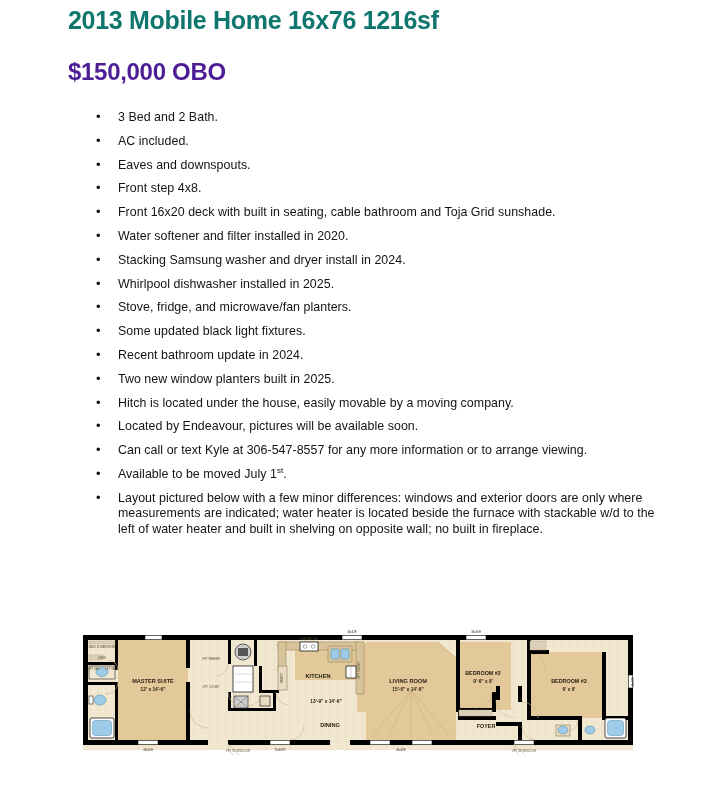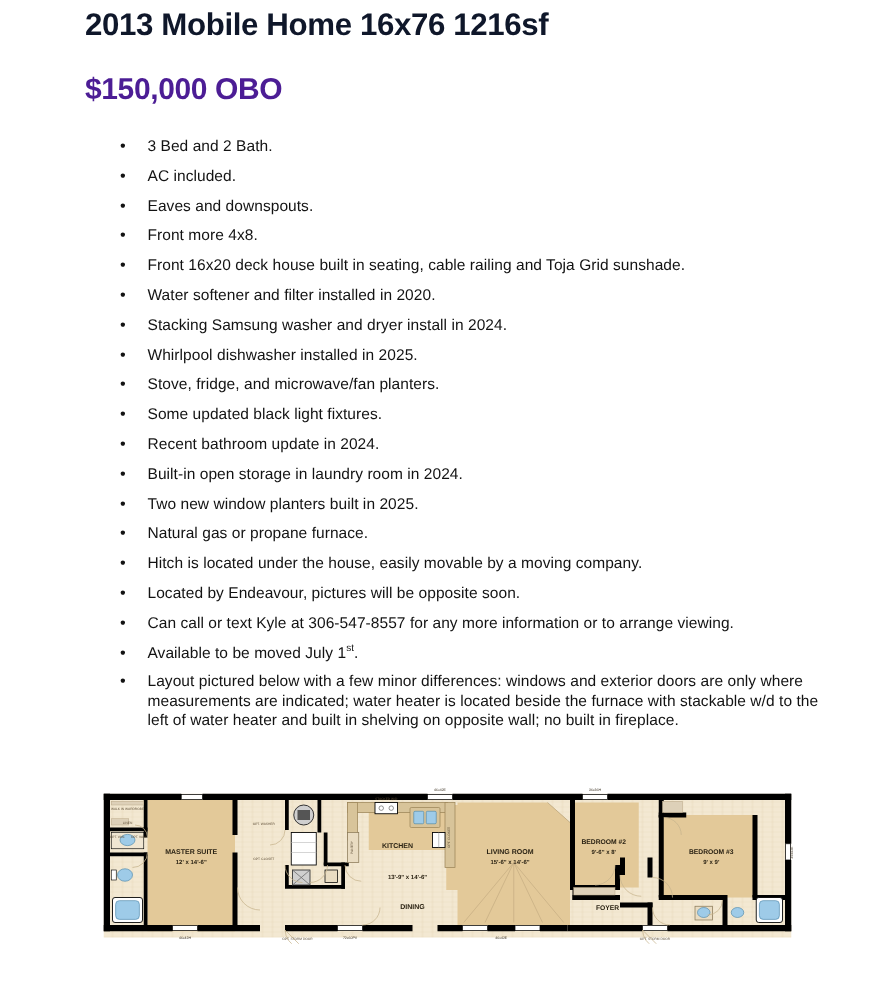--- a/index.html
+++ b/index.html
@@ -19,21 +19,21 @@
 
   .page { position: relative; width: 716px; height: 799px; }
 
   
   .title {
     position: absolute;
     left: 68px; top: 6px;
     font-size: 25px;
     font-weight: 700;
     letter-spacing: -0.3px;
-    color: #0f172a;
+    color: #0f766e;
     white-space: nowrap;
   }
   .price {
     position: absolute;
     left: 68px; top: 58px;
     font-size: 24px;
     font-weight: 700;
     letter-spacing: -0.3px;
     color: #4c1d95;
     white-space: nowrap;
@@ -91,33 +91,31 @@
 
 <div class="page">
 
   <div class="title">2013 Mobile Home 16x76 1216sf</div>
   <div class="price">$150,000 OBO</div>
 
   <ul class="features" id="features-list">
       <li><span>3 Bed and 2 Bath.</span></li>
       <li><span>AC included.</span></li>
       <li><span>Eaves and downspouts.</span></li>
-      <li><span>Front more 4x8.</span></li>
-      <li><span>Front 16x20 deck house built in seating, cable railing and Toja Grid sunshade.</span></li>
+      <li><span>Front step 4x8.</span></li>
+      <li><span>Front 16x20 deck with built in seating, cable bathroom and Toja Grid sunshade.</span></li>
       <li><span>Water softener and filter installed in 2020.</span></li>
       <li><span>Stacking Samsung washer and dryer install in 2024.</span></li>
       <li><span>Whirlpool dishwasher installed in 2025.</span></li>
       <li><span>Stove, fridge, and microwave/fan planters.</span></li>
       <li><span>Some updated black light fixtures.</span></li>
       <li><span>Recent bathroom update in 2024.</span></li>
-      <li><span>Built-in open storage in laundry room in 2024.</span></li>
       <li><span>Two new window planters built in 2025.</span></li>
-      <li><span>Natural gas or propane furnace.</span></li>
       <li><span>Hitch is located under the house, easily movable by a moving company.</span></li>
-      <li><span>Located by Endeavour, pictures will be opposite soon.</span></li>
+      <li><span>Located by Endeavour, pictures will be available soon.</span></li>
       <li><span>Can call or text Kyle at 306-547-8557 for any more information or to arrange viewing.</span></li>
       <li><span>Available to be moved July 1</span><sup>st</sup><span>.</span></li>
       <li class="multiline"><span>Layout pictured below with a few minor differences: windows and exterior doors are only where measurements are indicated; water heater is located beside the furnace with stackable w/d to the left of water heater and built in shelving on opposite wall; no built in fireplace.</span></li>
     </ul>
 
   <div class="floorplan-wrap">
     <div class="fp">
       <svg width="560" height="125" viewBox="0 0 560 125" xmlns="http://www.w3.org/2000/svg">
         <defs>
           <pattern id="tile" width="8" height="4" patternUnits="userSpaceOnUse">

